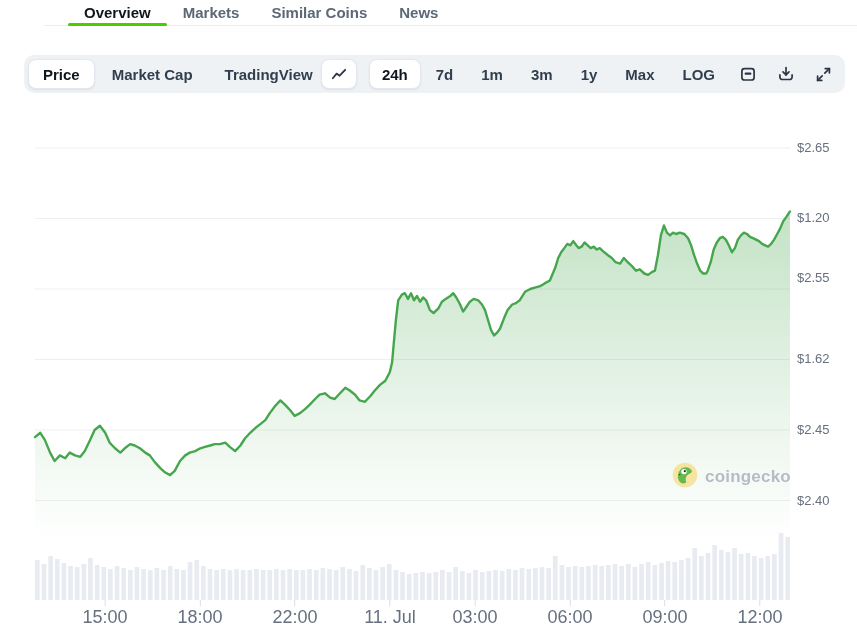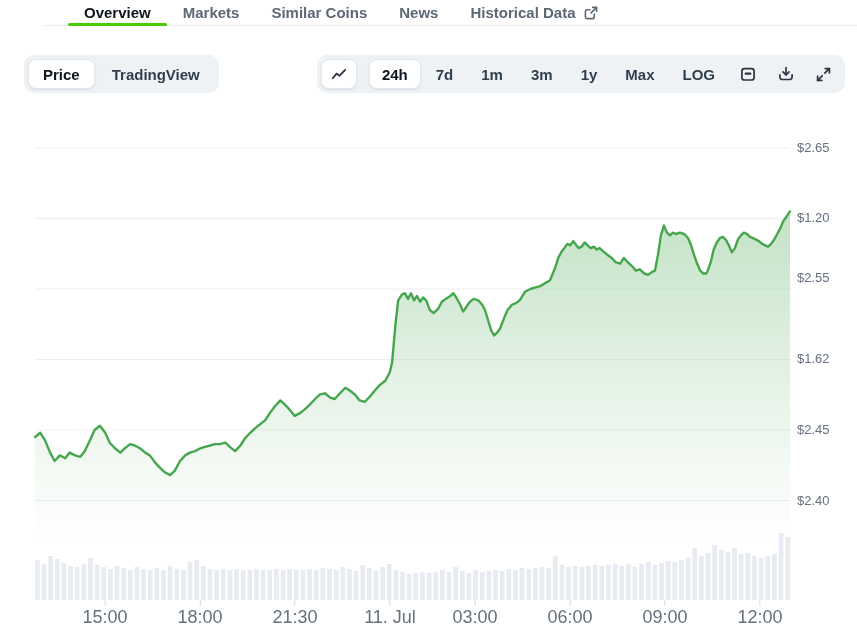--- a/index.html
+++ b/index.html
@@ -46,36 +46,29 @@
       </div>
       <div class="tab">
         <span>Markets</span>
       </div>
       <div class="tab">
         <span>Similar Coins</span>
       </div>
       <div class="tab">
         <span>News</span>
       </div>
-      <div class="tab">
-        <span>Historical Data</span>
-        <span class="ext">
-          <svg class="ic" width="14" height="14" viewBox="0 0 15 15" fill="none" stroke="#5d6876" stroke-width="1.7" stroke-linecap="round" stroke-linejoin="round">
-            <path d="M11 8.6v3.1a1.8 1.8 0 0 1-1.8 1.8H3.3a1.8 1.8 0 0 1-1.8-1.8V5.8A1.8 1.8 0 0 1 3.3 4h3.1"></path>
-            <path d="M9.2 1.5h4.3v4.3"></path>
-            <path d="M13.3 1.7 7.6 7.4"></path>
-          </svg>
-        </span>
-      </div>
     </nav>
 
   <div>
     <div class="seg" id="seg-metric">
         <div class="seg-item active">
           <span>Price</span>
+        </div>
+        <div class="seg-item">
+          <span>Market Cap</span>
         </div>
         <div class="seg-item">
           <span>TradingView</span>
         </div>
       </div>
     <div class="seg" id="seg-charttype">
         <div class="seg-item icon-item active">
           <span>
             <svg class="ic" width="16" height="15" viewBox="0 0 16 15" fill="none" stroke="#2c3543" stroke-width="1.8" stroke-linecap="round" stroke-linejoin="round">
               <path d="M1.8 11.2 5.6 6.6l3 2.1 5.6-5.9"></path>
@@ -290,21 +283,33 @@
         <div class="ylab" style="top:140px;">$2.65</div>
         <div class="ylab" style="top:210px;">$1.20</div>
         <div class="ylab" style="top:270px;">$2.55</div>
         <div class="ylab" style="top:351px;">$1.62</div>
         <div class="ylab" style="top:422px;">$2.45</div>
         <div class="ylab" style="top:493px;">$2.40</div>
       </div>
     <div id="xlabs">
         <div class="xlab" style="left:105px;">15:00</div>
         <div class="xlab" style="left:200px;">18:00</div>
-        <div class="xlab" style="left:295px;">21:30</div>
+        <div class="xlab" style="left:295px;">22:00</div>
         <div class="xlab" style="left:390px;">11. Jul</div>
         <div class="xlab" style="left:475px;">03:00</div>
         <div class="xlab" style="left:570px;">06:00</div>
         <div class="xlab" style="left:665px;">09:00</div>
         <div class="xlab" style="left:760px;">12:00</div>
       </div>
+    <div class="wm">
+      <span>
+        <svg width="26" height="26" viewBox="0 0 26 26">
+          <circle cx="13" cy="13" r="12.3" fill="#f7e3a2"></circle>
+          <path d="M20 9 C18 4.5 11.5 4 8.5 7.5 C5.5 11 5 16 7.5 19.5 C9 21.5 12.2 22.1 14.2 20.6 C13.1 17 13.6 14 16.1 12.5 C18.1 11.3 20 10.8 20 9 Z" fill="#65b94e"></path>
+          <circle cx="12" cy="9.6" r="2.7" fill="#ffffff"></circle>
+          <circle cx="12.8" cy="9.2" r="1.1" fill="#17391f"></circle>
+          <circle cx="7.7" cy="12.6" r="0.7" fill="#17391f"></circle>
+        </svg>
+      </span>
+      <span class="wm-text">coingecko</span>
+    </div>
   </div>
 </div>
 
 </body></html>

